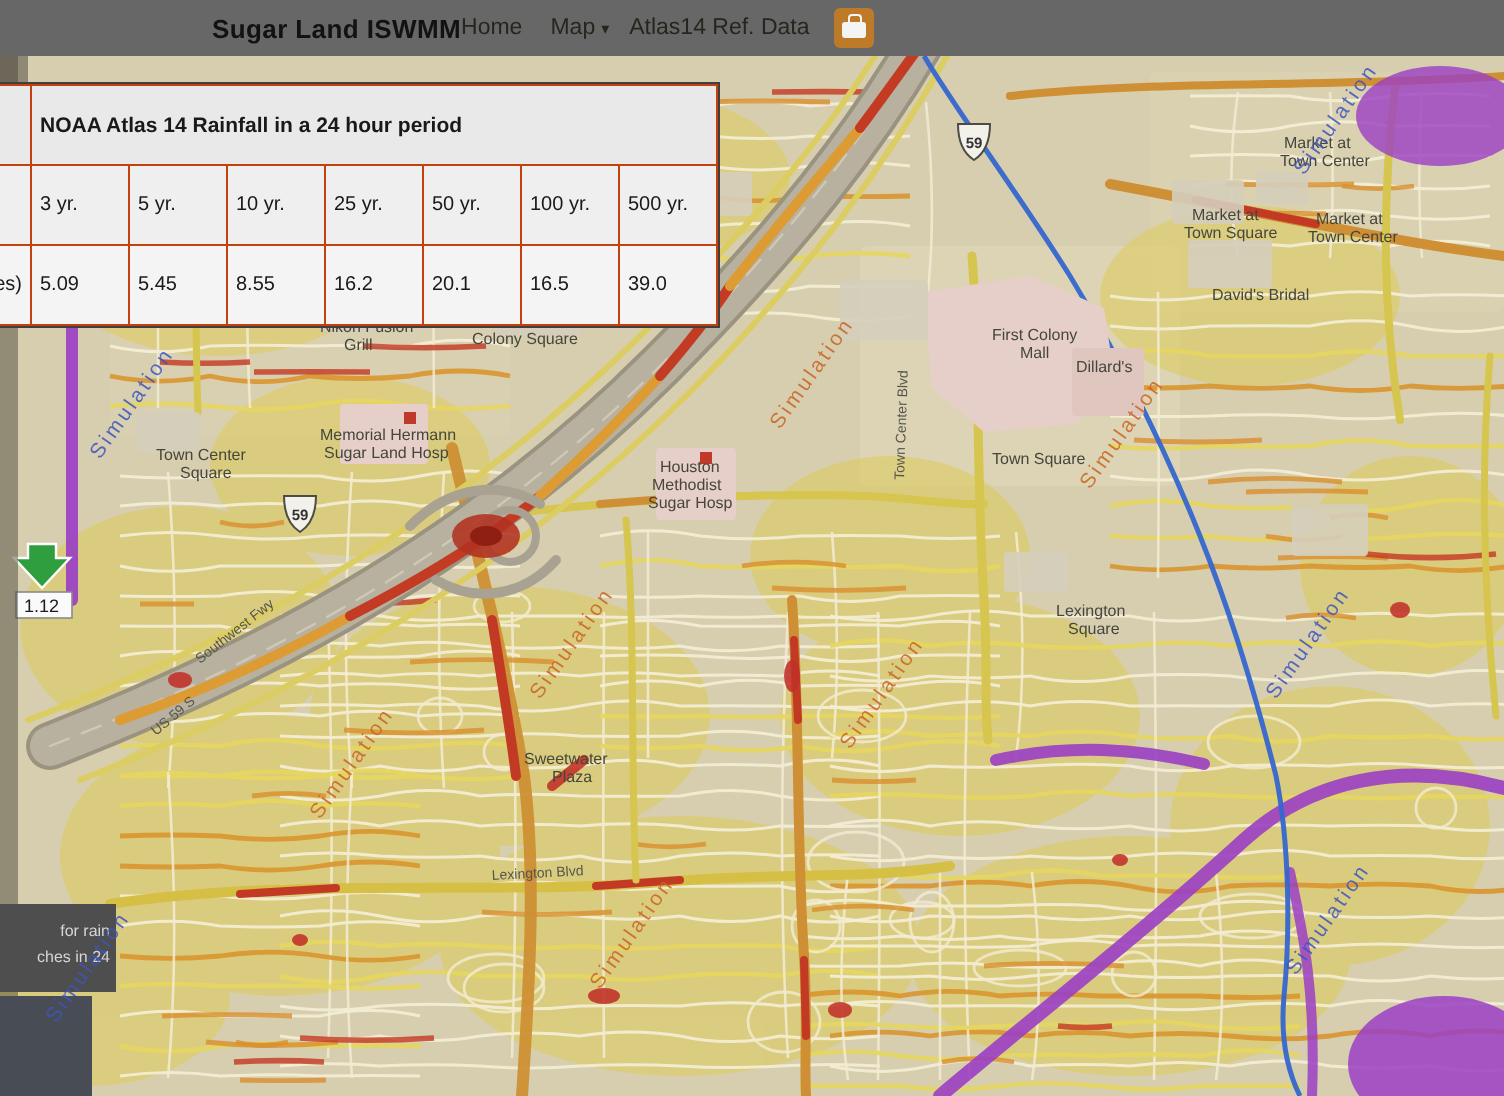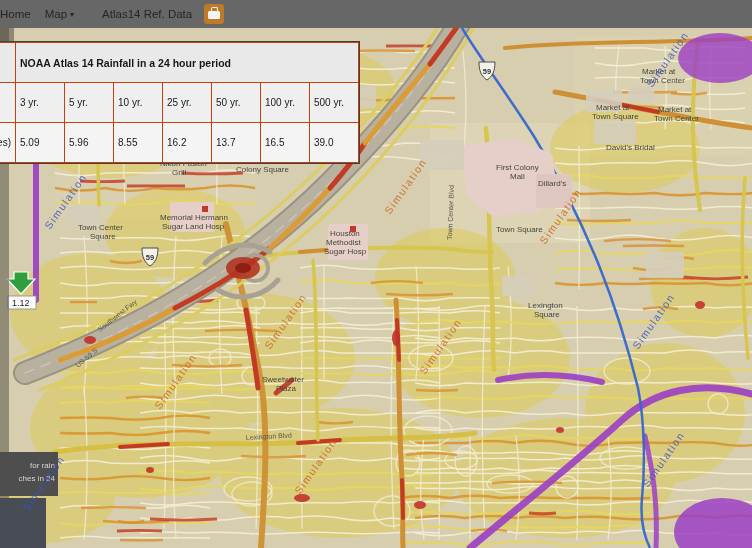--- a/index.html
+++ b/index.html
@@ -4,21 +4,21 @@
 <style>
   html,body{margin:0;padding:0;}
   body{width:752px;height:548px;overflow:hidden;position:relative;
        font-family:"Liberation Sans",sans-serif;background:#6a6a6a;}
 
   
   #app-header{position:absolute;top:0;left:0;right:0;height:28px;background:#676767;
               display:flex;align-items:center;z-index:30;}
   .app-title{margin-left:106px;font-size:13px;font-weight:700;color:#121212;letter-spacing:.2px;}
   .menu{font-size:11.5px;color:#26261f;cursor:pointer;display:flex;align-items:center;}
-  .m1{} .m2{margin-left:14px;} .m3{margin-left:28px;}
+  .m1{} .m2{margin-left:14px;} .m3{margin-left:10px;}
   .caret{font-size:8px;margin-left:3px;color:#26261f;}
   .caret::after{content:"▾";}
   .action-btn{width:20px;height:20px;background:#bd7a28;border:none;border-radius:3px;
               margin-left:12px;position:relative;cursor:pointer;padding:0;}
   .bc-handle{position:absolute;top:3px;left:7px;width:5px;height:3px;
              border:1.5px solid #f4f4f4;border-bottom:none;border-radius:2px 2px 0 0;}
   .bc-body{position:absolute;top:7px;left:4px;width:12px;height:8px;background:#f4f4f4;border-radius:1.5px;}
 
   
   #map-stage{position:absolute;top:28px;left:0;width:752px;height:520px;}
@@ -38,20 +38,21 @@
                      padding:13px 4px;height:13px;background:#efefef;white-space:nowrap;}
   #rainfall-table .t-title td{font-weight:700;font-size:10.5px;background:#e9e9e9;}
   #rainfall-table .lbl-col{width:58px;max-width:58px;overflow:hidden;text-align:right;}
   #rainfall-table .head-row td,#rainfall-table .val-row td{min-width:40px;}
   #rainfall-table .val-row td{background:#f4f4f4;}
 </style>
 </head>
 <body>
 
 <header id="app-header">
+  <div class="app-title">Sugar Land ISWMM</div>
   <span class="menu m1">
     <span>Home</span>
   </span>
   <span class="menu m2">
     <span>Map</span>
     <span class="caret"></span>
   </span>
   <span class="menu m3">
     <span>Atlas14 Ref. Data</span>
   </span>
@@ -456,21 +457,21 @@
         <td>5 yr.</td>
         <td>10 yr.</td>
         <td>25 yr.</td>
         <td>50 yr.</td>
         <td>100 yr.</td>
         <td>500 yr.</td>
       </tr>
   <tr class="val-row" id="rt-val-row">
     <td class="lbl-col">(inches)</td>
   <td>5.09</td>
-        <td>5.96</td>
+        <td>5.45</td>
         <td>8.55</td>
         <td>16.2</td>
-        <td>13.7</td>
+        <td>20.1</td>
         <td>16.5</td>
         <td>39.0</td>
       </tr>
 </tbody>
   </table>
 
 </body></html>

